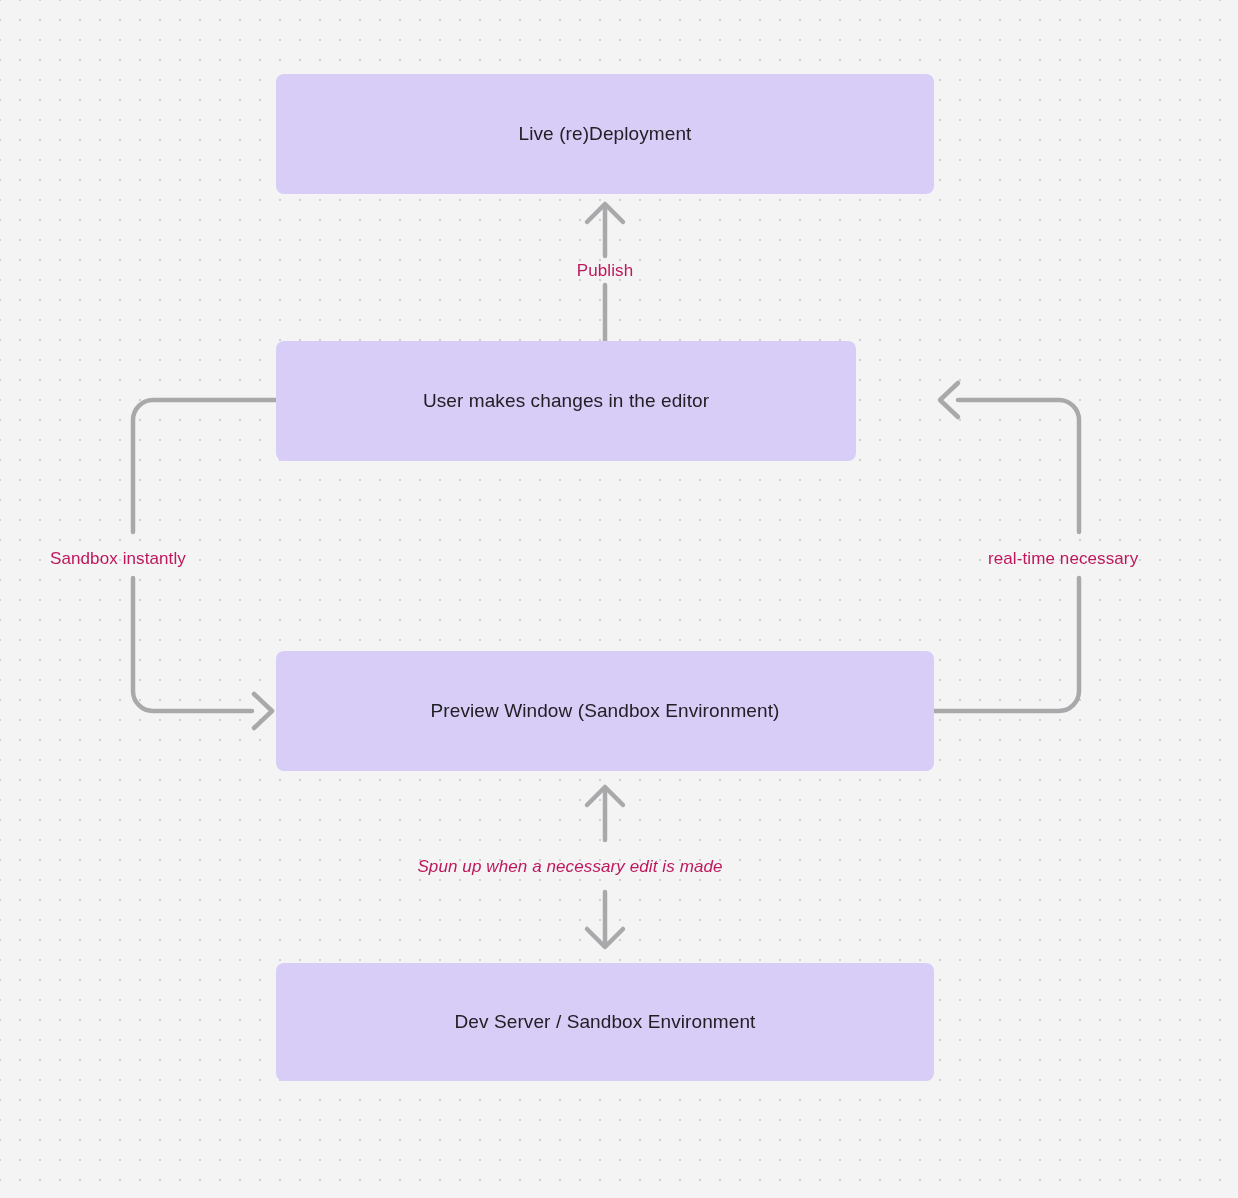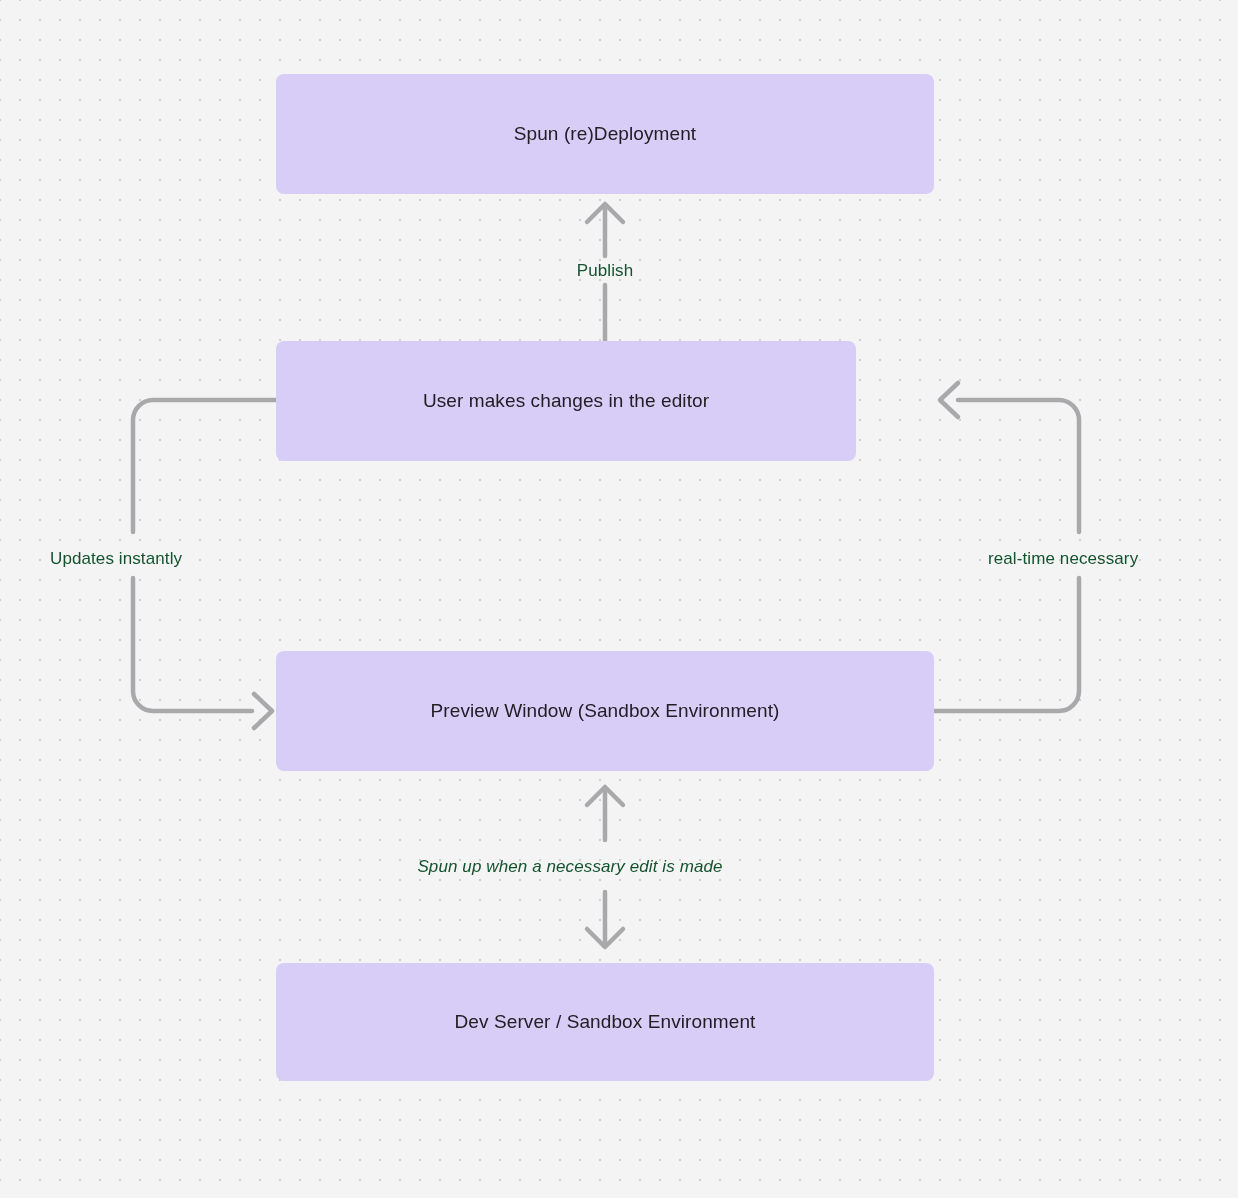--- a/index.html
+++ b/index.html
@@ -54,21 +54,21 @@
     letter-spacing: 0.1px;
     text-align: center;
     line-height: 1.25;
     padding: 6px 14px;
   }
 
   
   .edge-label {
     position: absolute;
     z-index: 3;
-    color: #14532d;
+    color: #be185d;
     font-size: 17px;
     font-weight: 400;
     white-space: nowrap;
     line-height: 1;
     letter-spacing: 0.1px;
   }
   .edge-label.center { transform: translate(-50%, -50%); }
   .edge-label.anchor-left { transform: translate(0, -50%); }
 </style>
 </head>
@@ -111,36 +111,36 @@
 
       <path d="M 587 805 L 605 787 L 623 805" fill="none" stroke="#a9a9ac" stroke-width="4.5" stroke-linecap="round" stroke-linejoin="round"></path>
 
       <path d="M 605 892 L 605 946" fill="none" stroke="#a9a9ac" stroke-width="4.5" stroke-linecap="round"></path>
 
       <path d="M 587 929 L 605 947 L 623 929" fill="none" stroke="#a9a9ac" stroke-width="4.5" stroke-linecap="round" stroke-linejoin="round"></path>
     </g>
   </svg>
 
   <div class="node" style="left:276px; top:74px; width:658px; height:120px;">
-    <span>Spun (re)Deployment</span>
+    <span>Live (re)Deployment</span>
   </div>
 
   <div class="node" style="left:276px; top:341px; width:580px; height:120px;">
     <span>User makes changes in the editor</span>
   </div>
 
   <div class="node" style="left:276px; top:963px; width:658px; height:118px;">
     <span>Dev Server / Sandbox Environment</span>
   </div>
 
   <div class="node" style="left:276px; top:651px; width:658px; height:120px;">
     <span>Preview Window (Sandbox Environment)</span>
   </div>
 
   <div class="edge-label center" style="left:605px; top:270px;">Publish</div>
 
-  <div class="edge-label anchor-left" style="left:50px; top:558px;">Updates instantly</div>
+  <div class="edge-label anchor-left" style="left:50px; top:558px;">Sandbox instantly</div>
 
   <div class="edge-label anchor-left" style="left:988px; top:558px;">real-time necessary</div>
 
   <div class="edge-label center" style="left:570px; top:866px;font-style:italic;">Spun up when a necessary edit is made</div>
 
 </div>
 
 </body></html>

